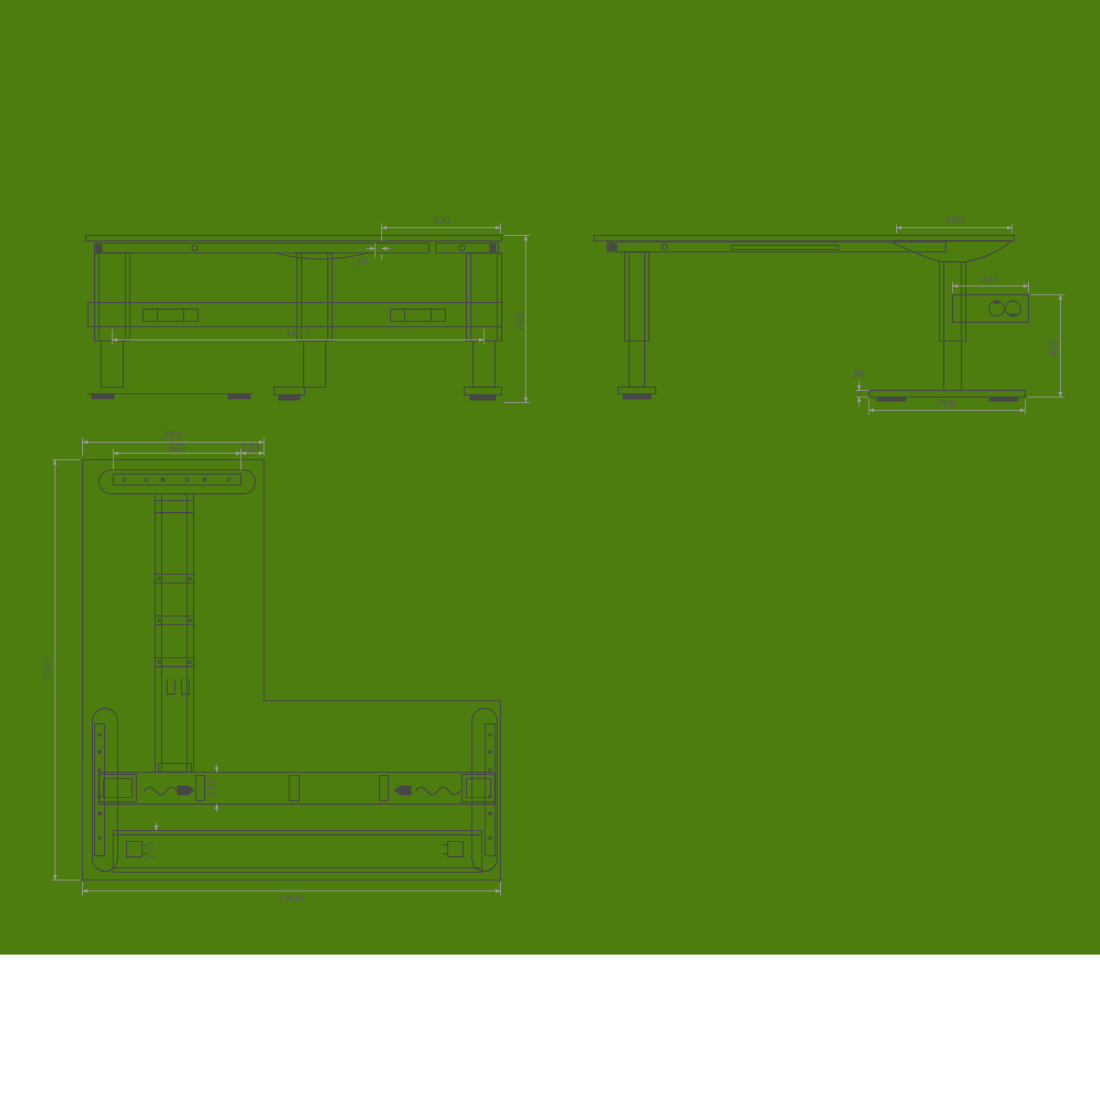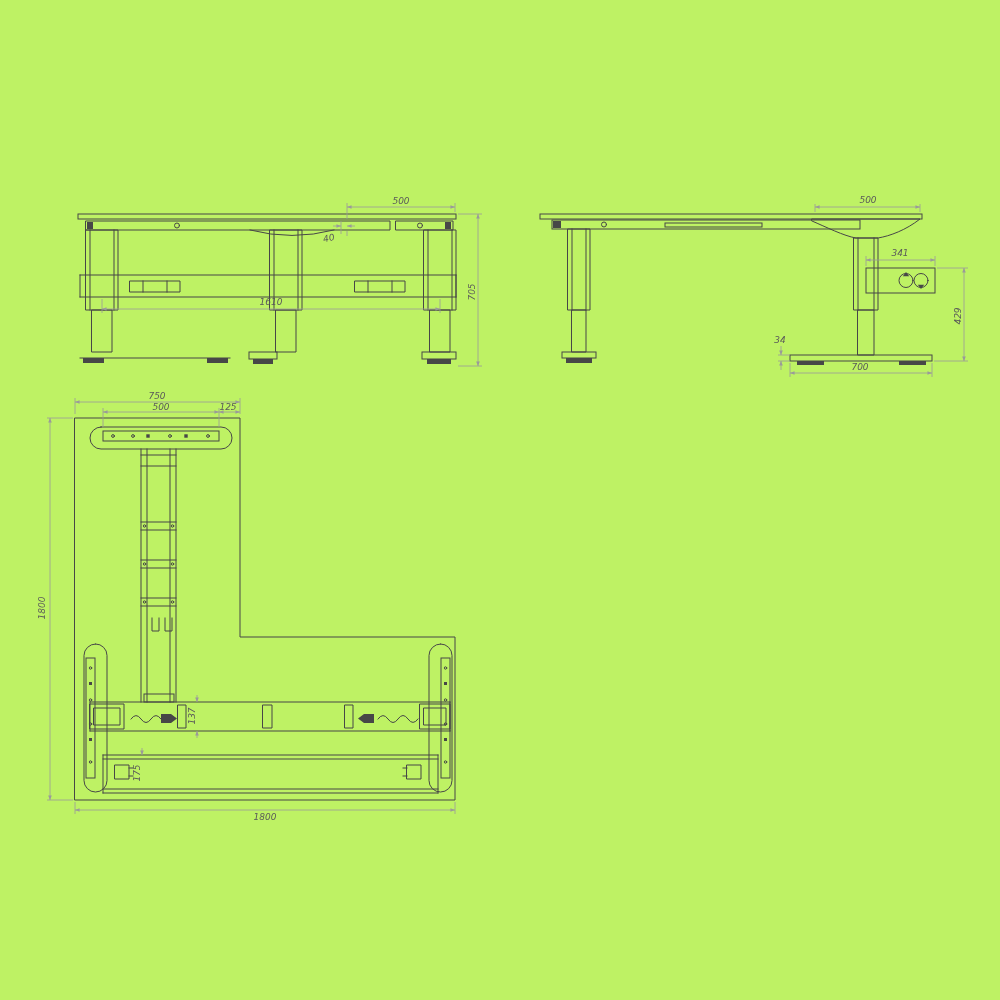--- a/index.html
+++ b/index.html
@@ -1,16 +1,16 @@
 <!DOCTYPE html>
 <html><head>
 <meta charset="utf-8">
 <style>
   html,body { margin:0; padding:0; background:#ffffff; }
-  .stage { position:relative; width:1000px; height:1000px; background:#bef264; overflow:hidden;
+  .stage { position:relative; width:1000px; height:868px; background:#4d7c0f; overflow:hidden;
            font-family:"DejaVu Sans", sans-serif; }
   svg { position:absolute; left:0; top:0; }
   .s  { stroke:#474747; stroke-width:1; fill:none; stroke-linecap:square; }
   .sf { fill:#474747; stroke:none; }
   .d  { stroke:#9a9a9a; stroke-width:0.8; fill:none; }
   .t  { font-family:"DejaVu Sans", sans-serif; font-style:italic; font-size:9px; fill:#5a5a5a; }
 </style>
 </head>
 <body>
 

